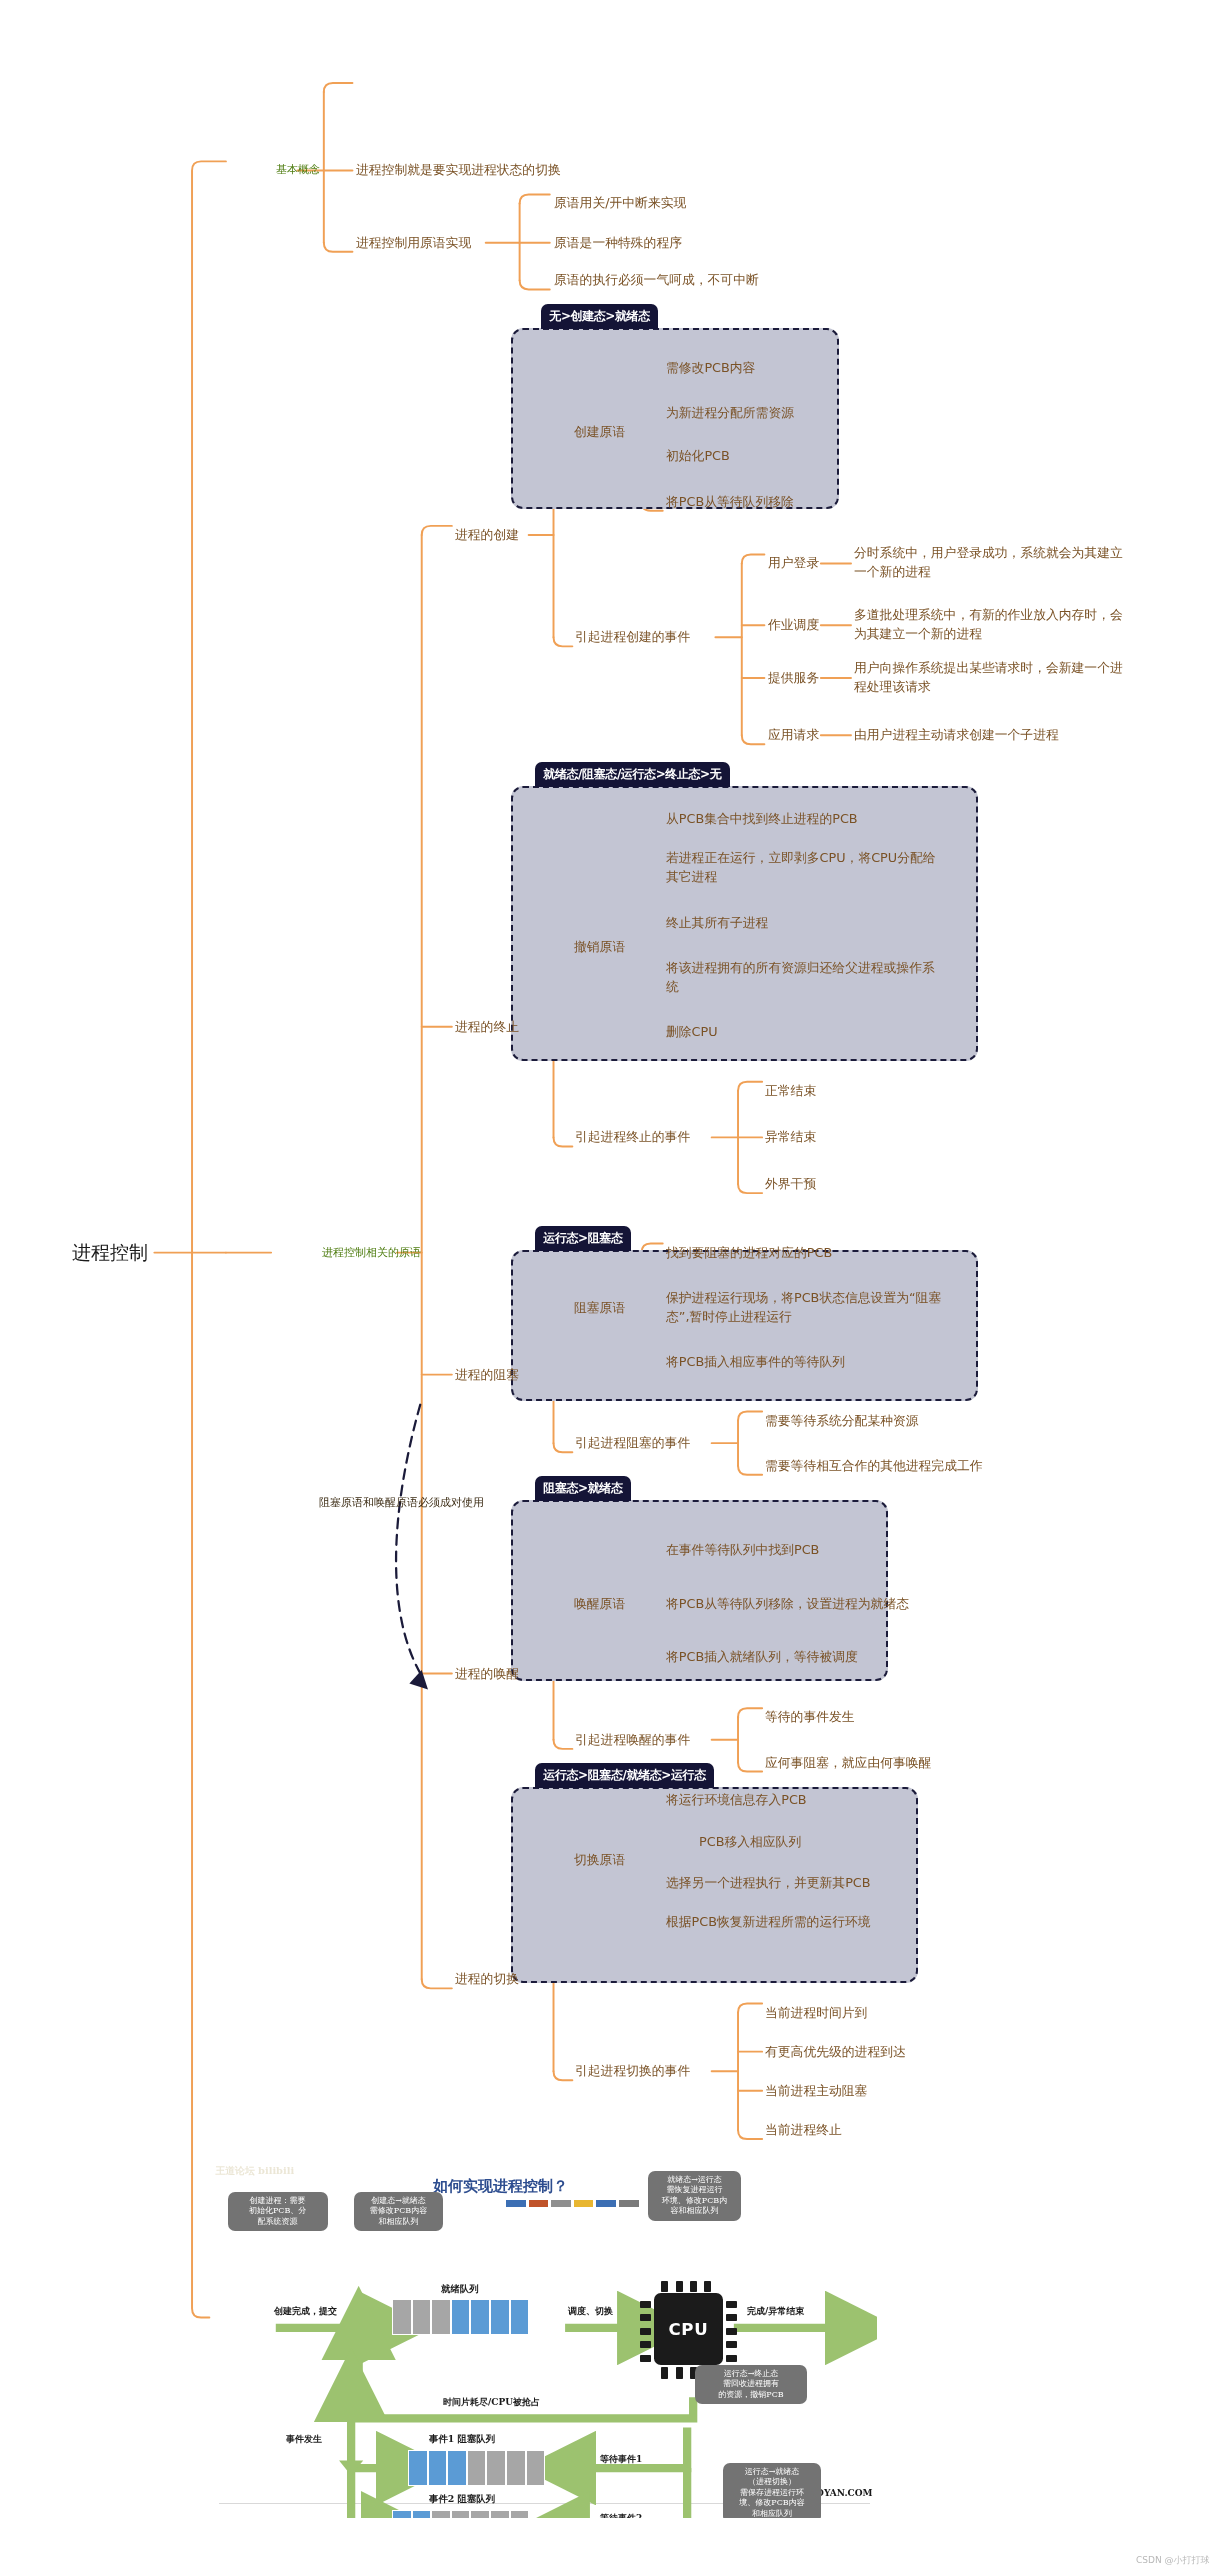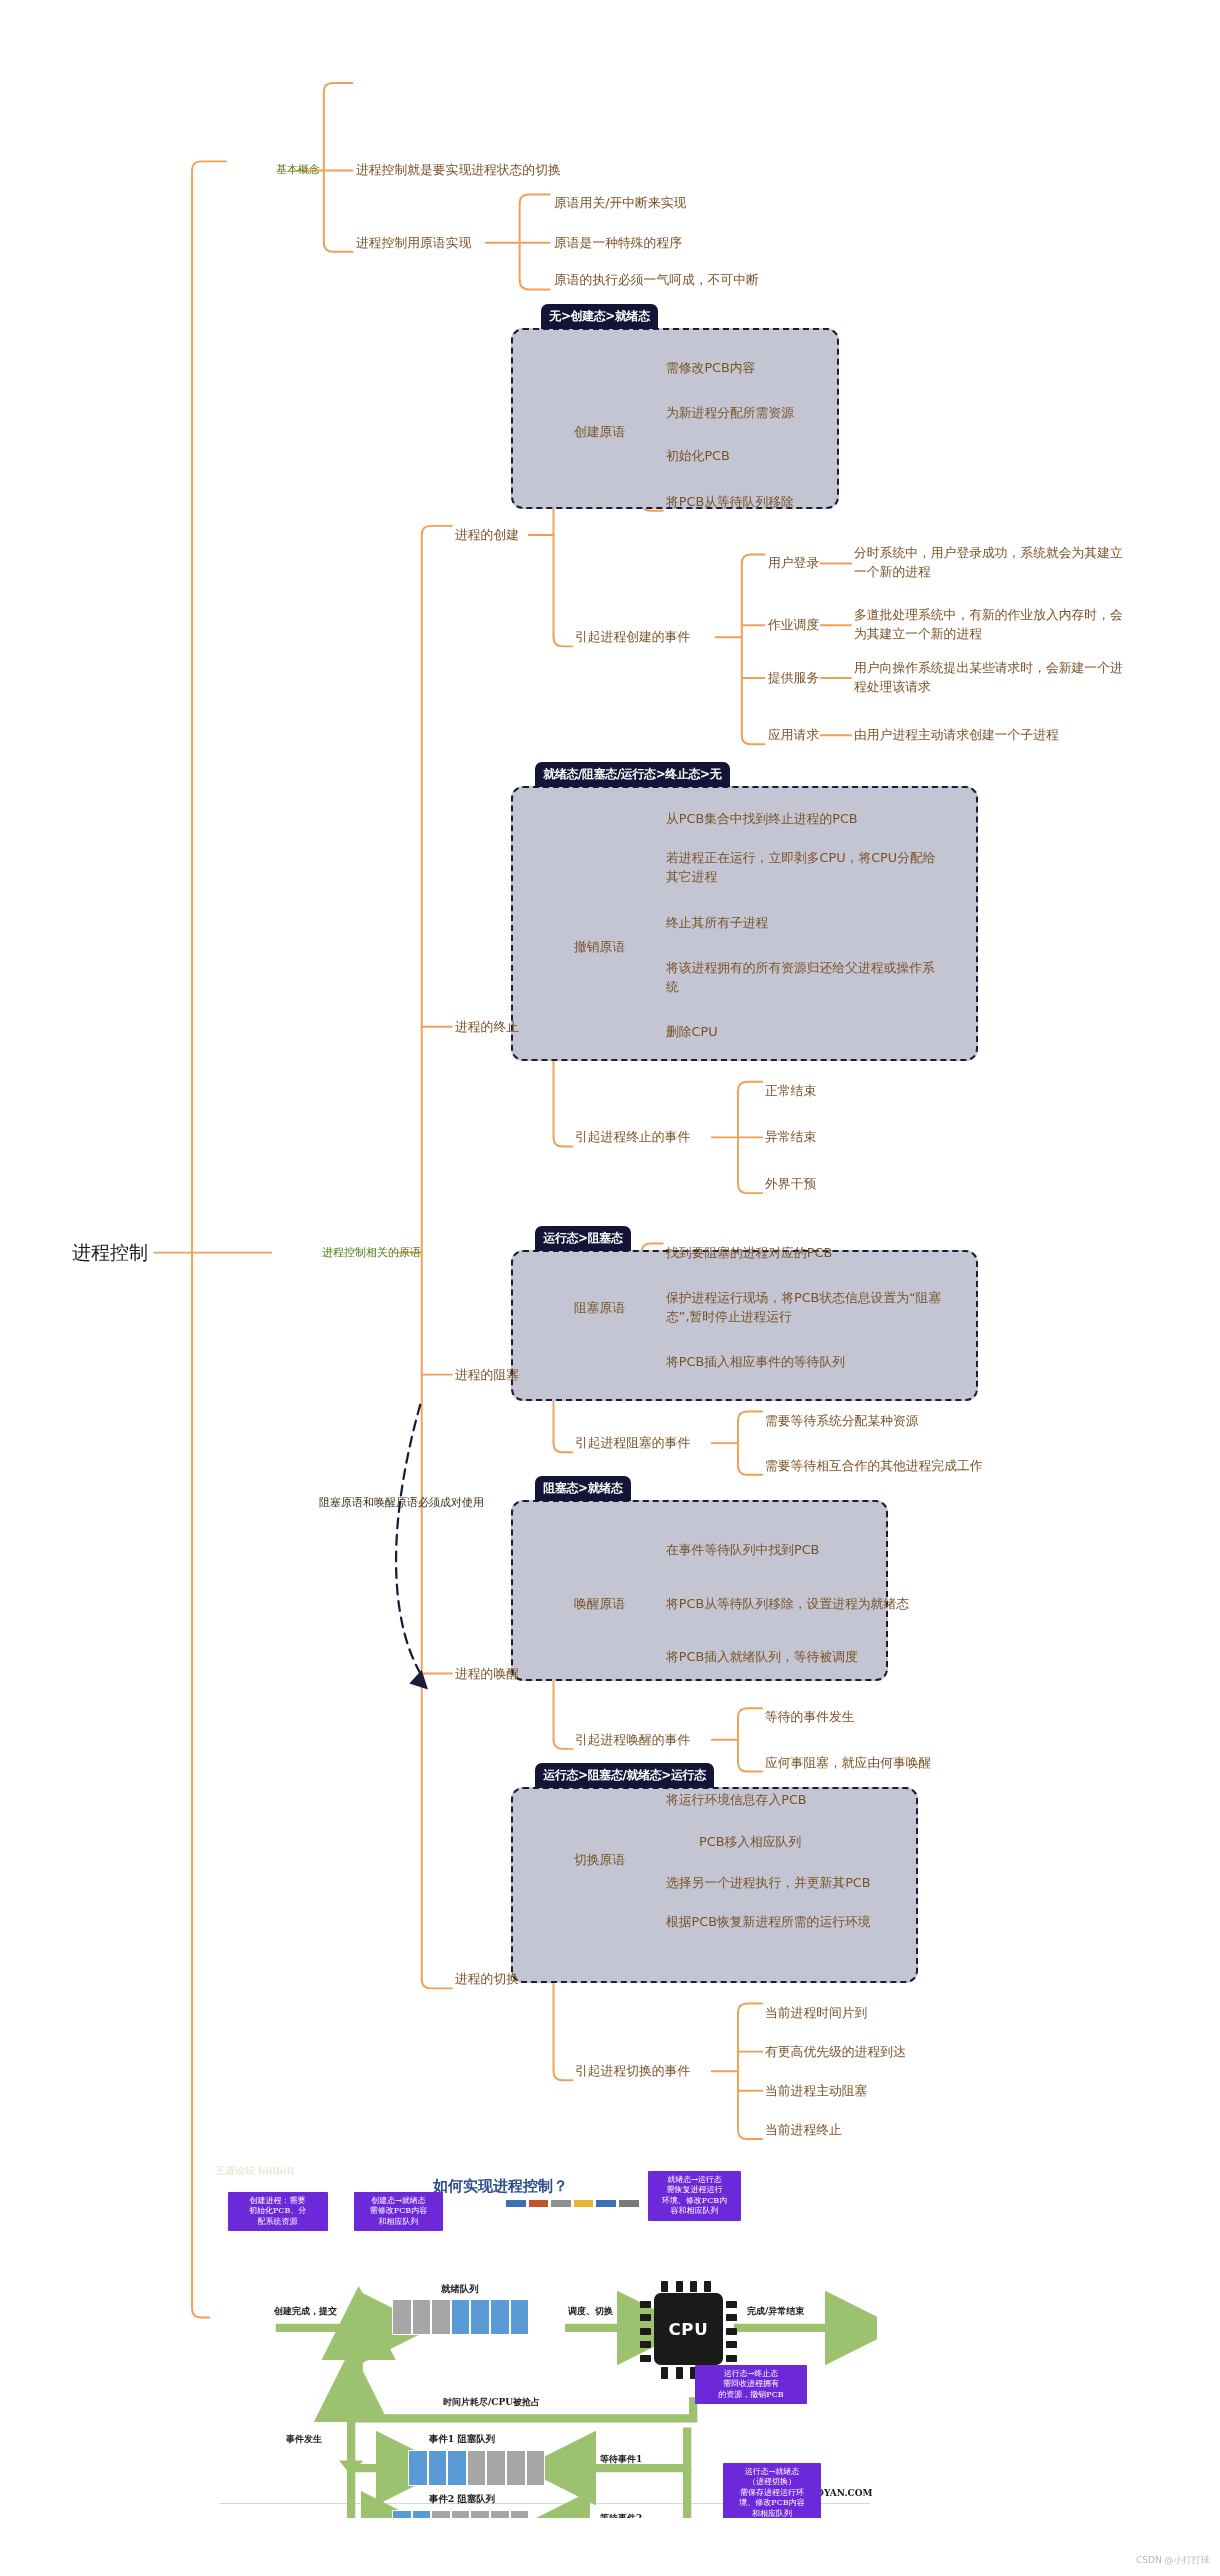--- a/index.html
+++ b/index.html
@@ -66,23 +66,23 @@
     overflow:hidden;
   }
   .dg-title {
     position:absolute; left:222px; top:21px;
     font-size:15px; font-weight:700; color:#2d4d8f;
     font-family:"DejaVu Serif","Liberation Serif",serif;
     white-space:nowrap;
   }
   .callout {
     position:absolute;
-    background:#6d28d9;
+    background:#737373;
     color:#ffffff;
-    border-radius:1px;
+    border-radius:7px;
     font-size:8px;
     line-height:1.32;
     text-align:center;
     padding:3.8px 4.5px;
     font-family:"DejaVu Serif","Liberation Serif",serif;
     white-space:pre-line;
     z-index:4;
   }
   .cpu {
     position:absolute;

